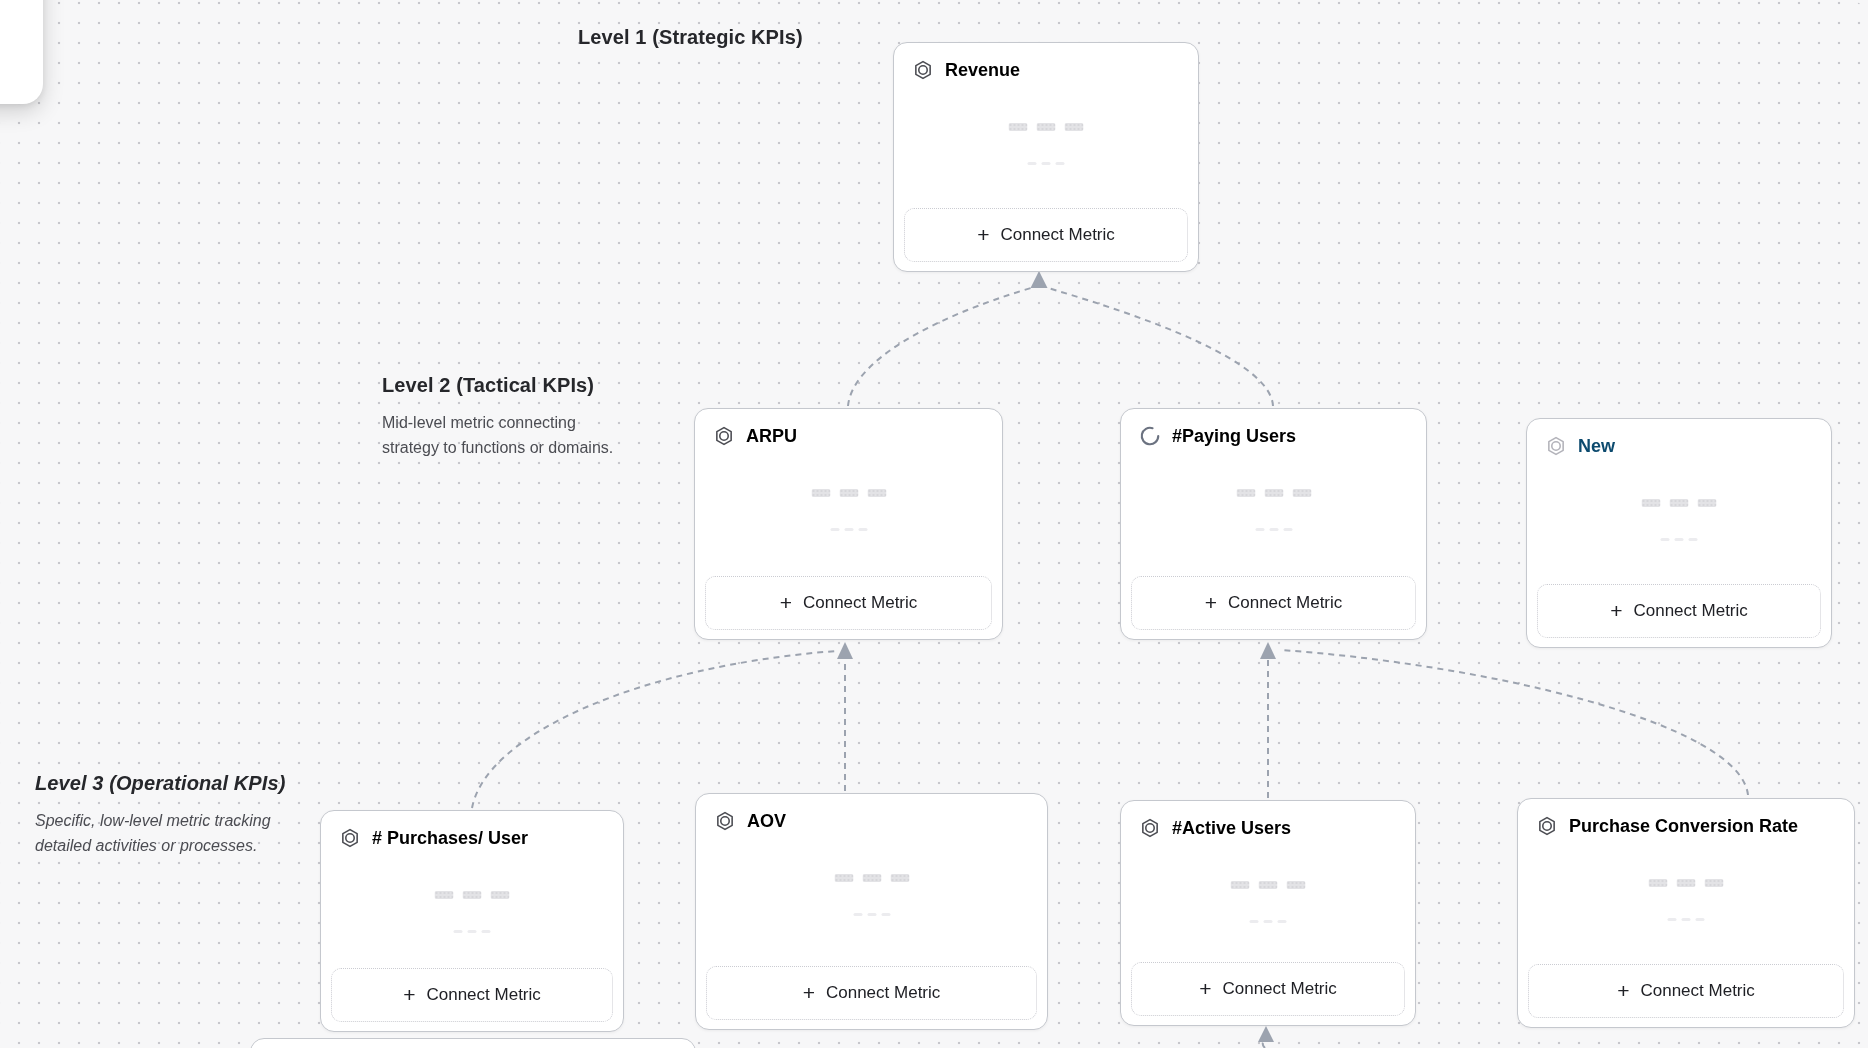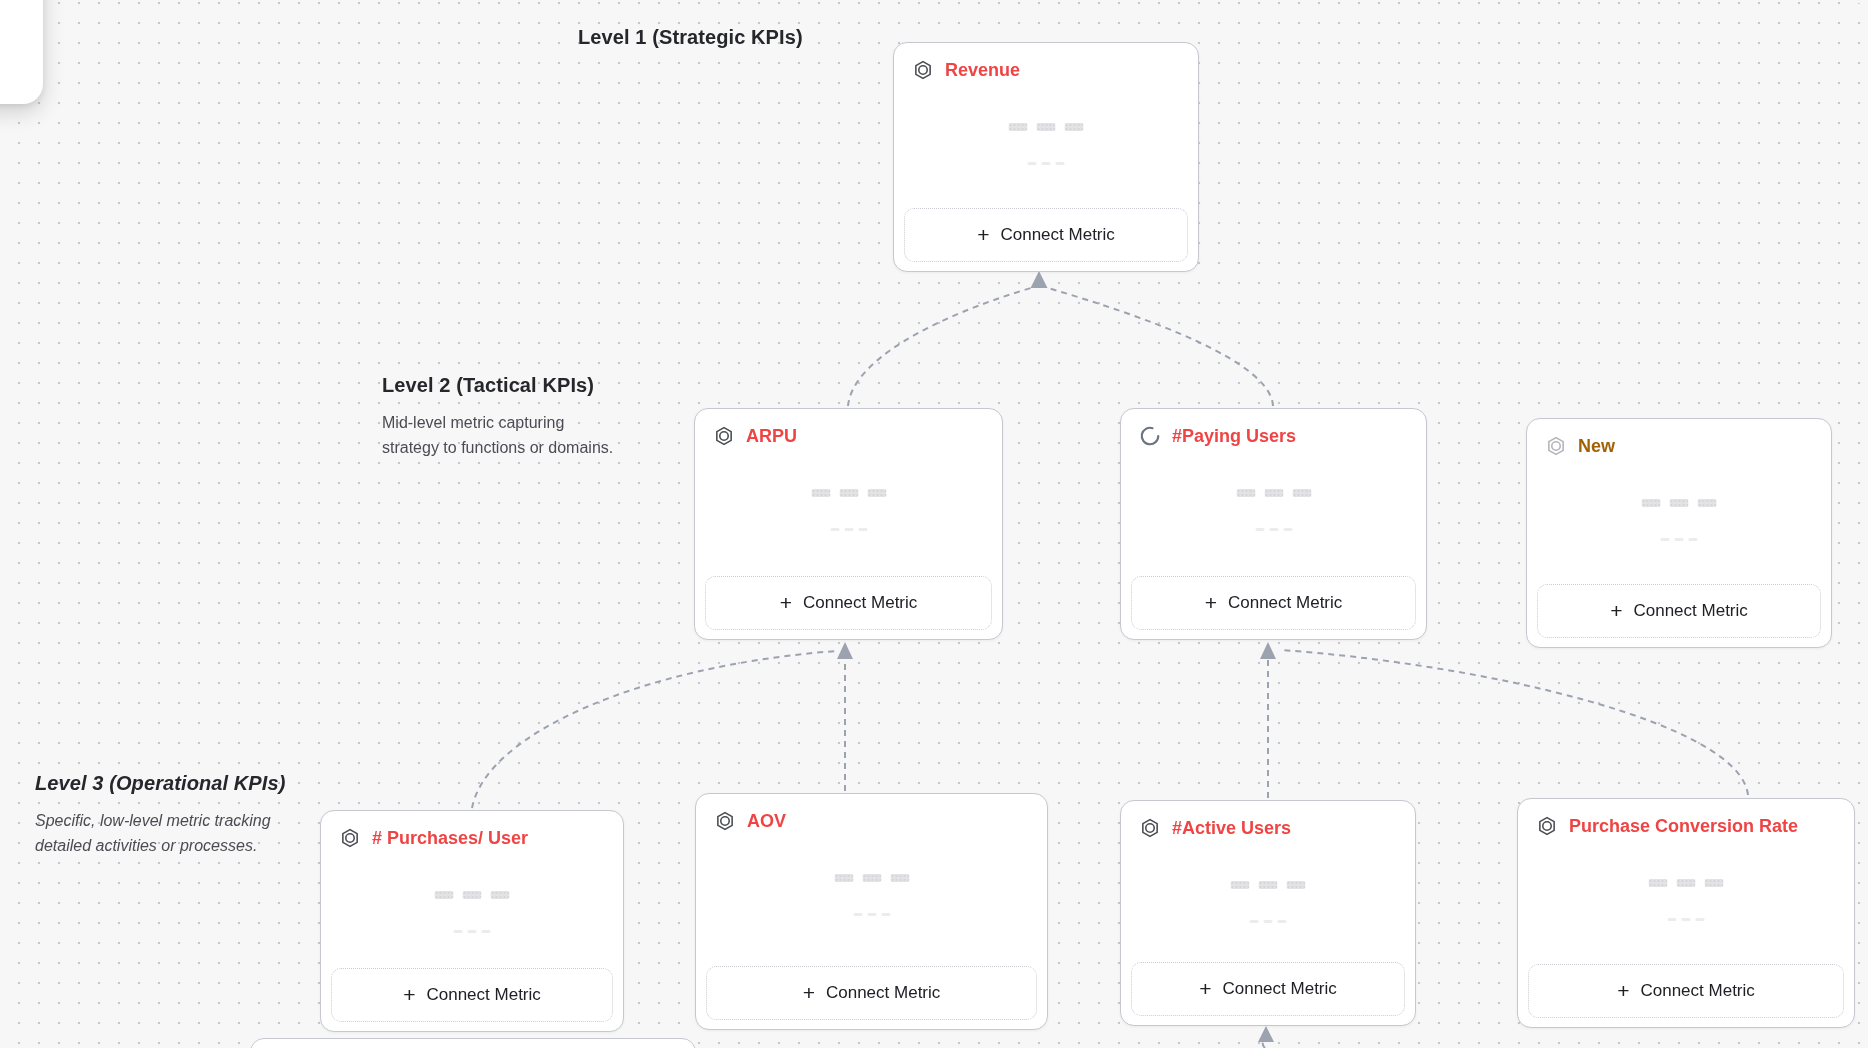--- a/index.html
+++ b/index.html
@@ -28,22 +28,22 @@
   .lh-3{left:35px;top:772px;font-style:italic;}
 
   
   .card{
     position:absolute;background:#fff;border:1.5px solid #c5c8ce;border-radius:14px;
     box-shadow:0 1px 3px rgba(0,0,0,.05);box-sizing:border-box;
   }
   .card-header{position:absolute;left:18px;top:16px;display:flex;align-items:center;gap:11px;}
   .card-icon{width:22px;height:22px;color:#4b4c52;display:inline-flex;}
   .card-icon svg{width:22px;height:22px;display:block;}
-  .card-title{font-size:18px;font-weight:700;color:#ef4444;white-space:nowrap;}
-  .state-draft .card-title{color:#a16207;}
+  .card-title{font-size:18px;font-weight:700;color:#000000;white-space:nowrap;}
+  .state-draft .card-title{color:#0c4a6e;}
   .state-draft .card-icon{color:#b3b3ba;}
   .state-loading .card-icon{color:#6b7280;}
 
   .skeleton-row1{position:absolute;top:80px;left:50%;transform:translateX(-50%);display:flex;gap:9px;}
   .skeleton-row1 i{display:block;width:19px;height:8px;border-radius:2px;background:#e3e3e6;
      background-image:radial-gradient(circle,#d6d6da .8px,transparent 1px);background-size:4px 4px;}
   .skeleton-row2{position:absolute;top:119px;left:50%;transform:translateX(-50%);display:flex;gap:5px;}
   .skeleton-row2 i{display:block;width:9px;height:3px;border-radius:2px;background:#ececef;}
 
   .connect-btn{
@@ -97,21 +97,21 @@
     <path class="conn" d="M 1265 1048 Q 1261 1044 1264 1041"></path>
     <polygon class="arrowhead" points="1266,1026 1258,1042 1274,1042"></polygon>
   </svg>
 
   <div class="level-header lh-1">
     <div class="level-title">Level 1 (Strategic KPIs)</div>
   </div>
   <div class="level-header lh-2">
     <div class="level-title">Level 2 (Tactical KPIs)</div>
     <div class="level-desc">
-      <div>Mid-level metric capturing</div>
+      <div>Mid-level metric connecting</div>
       <div>strategy to functions or domains.</div>
     </div>
   </div>
   <div class="level-header lh-3">
     <div class="level-title">Level 3 (Operational KPIs)</div>
     <div class="level-desc">
       <div>Specific, low-level metric tracking</div>
       <div>detailed activities or processes.</div>
     </div>
   </div>

